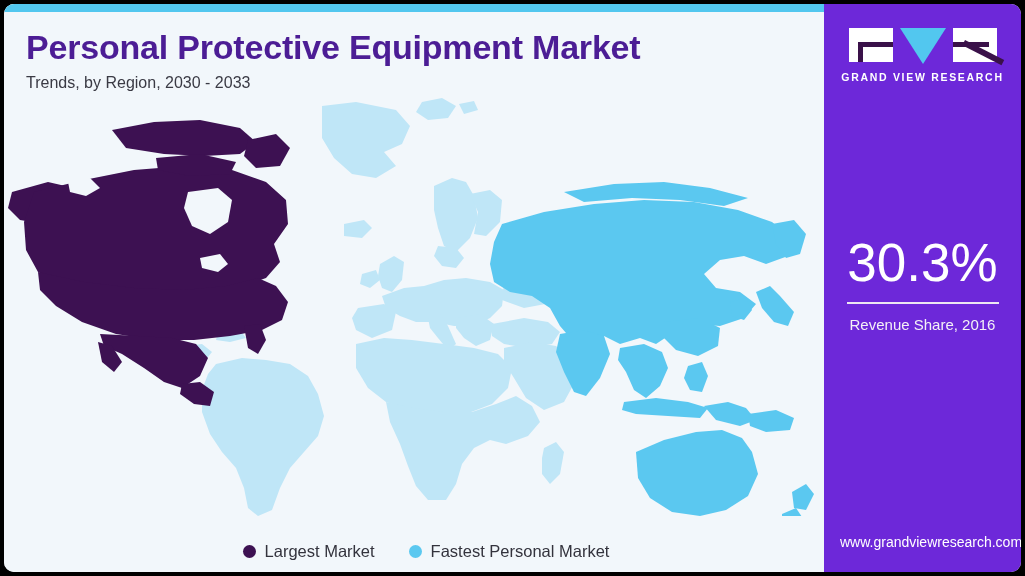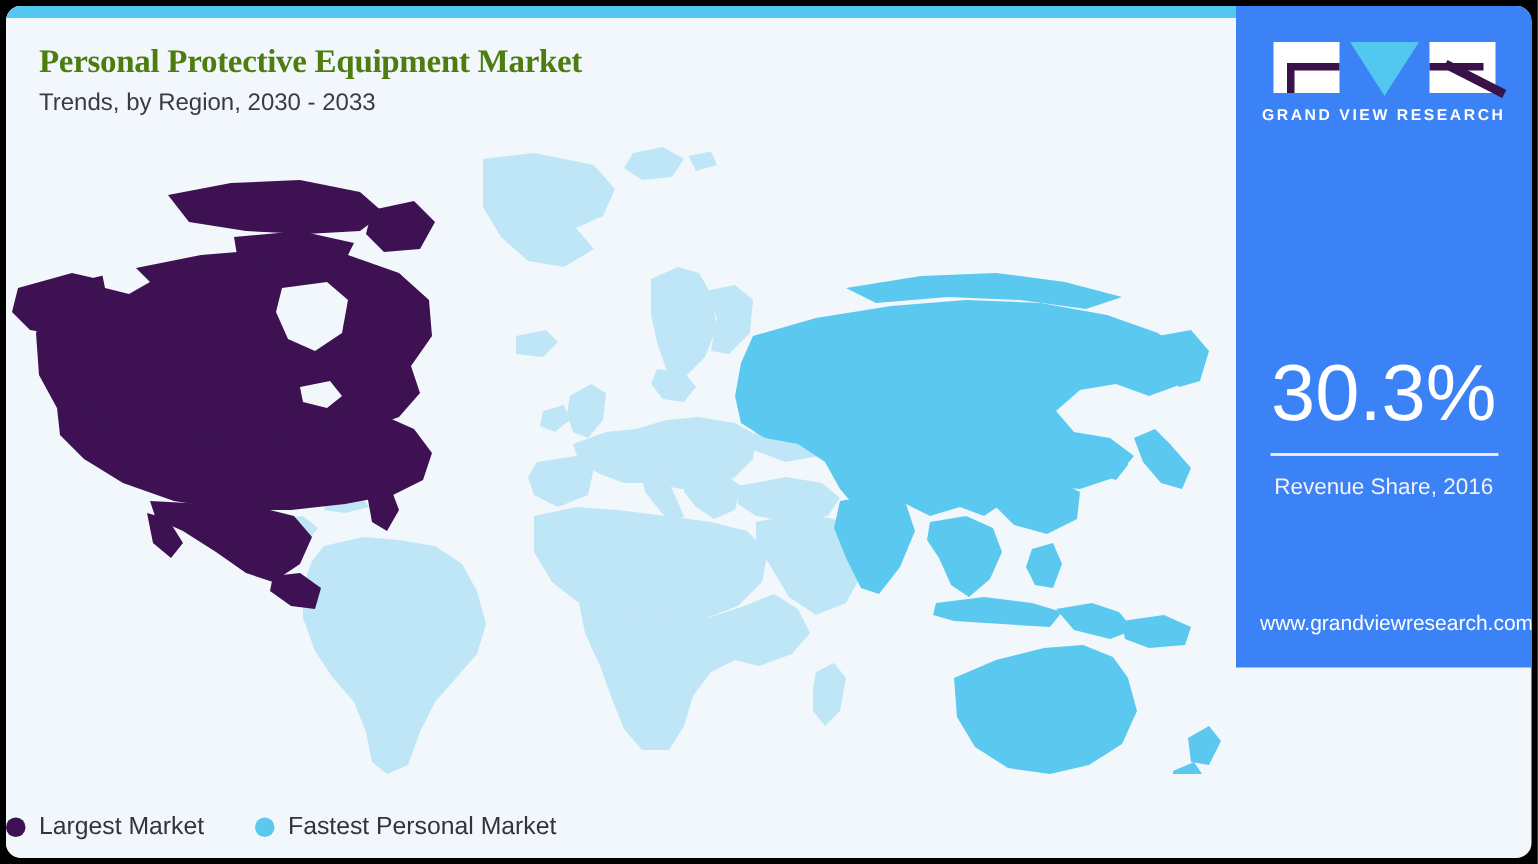--- a/index.html
+++ b/index.html
@@ -21,49 +21,49 @@
     width:820px; height:568px;
     background:#F2F7FB;
   }
   .topstripe{
     position:absolute; left:0; top:0;
     width:820px; height:8px;
     background:#52C7EF;
   }
   .header{ position:absolute; left:22px; top:24px; width:780px; }
   .title{
-    font-size:22px; font-weight:bold; color:#4d7c0f;
-    letter-spacing:-0.2px; line-height:1.15;font-family:Liberation Serif, serif;
+    font-size:34px; font-weight:bold; color:#4c1d95;
+    letter-spacing:-0.2px; line-height:1.15;
   }
   .subtitle{
     margin-top:7px; font-size:16px; color:#3A3A44; font-weight:normal;
   }
   
   .mapwrap{
     position:absolute; left:0; top:92px;
     width:820px; height:420px;
   }
   .mapwrap svg{ display:block; width:100%; height:100%; }
   
   .legend{
-    position:absolute; left:0; top:530px;
+    position:absolute; left:12px; top:530px;
     width:820px; height:34px;
-    display:flex; align-items:center; justify-content:flex-start; gap:34px;
+    display:flex; align-items:center; justify-content:center; gap:34px;
   }
   .legend-item{ display:flex; align-items:center; gap:9px; }
   .dot{ width:13px; height:13px; border-radius:50%; flex:none; }
   .dot.largest{ background:#3D1152; }
   .dot.fastest{ background:#5BC8F0; }
   .legend-label{ font-size:16.5px; color:#33333D; }
 
   
   .panel{
     position:absolute; left:820px; top:0;
-    width:197px; height:441px;
-    background:#3b82f6;
+    width:197px; height:568px;
+    background:#6d28d9;
     display:flex; flex-direction:column; align-items:center;
   }
   .logo{
     margin-top:24px; width:148px;
     display:flex; flex-direction:column; align-items:center;
   }
   .logo-marks{
     width:148px; height:36px;
     display:flex; align-items:flex-start; justify-content:space-between;
   }

